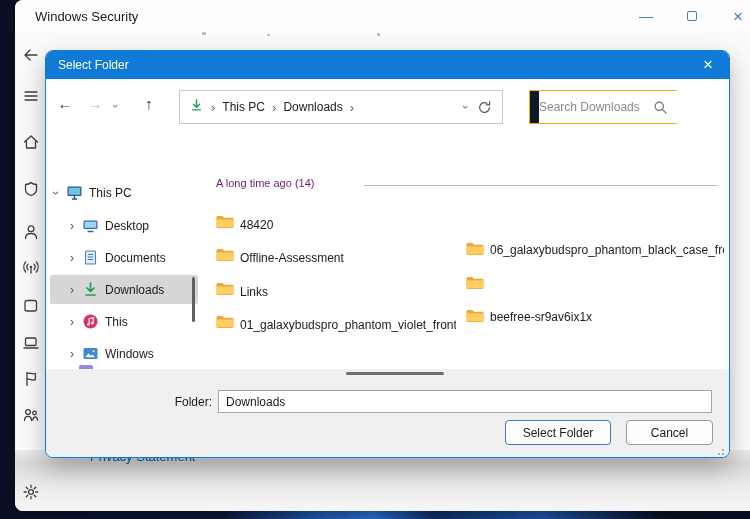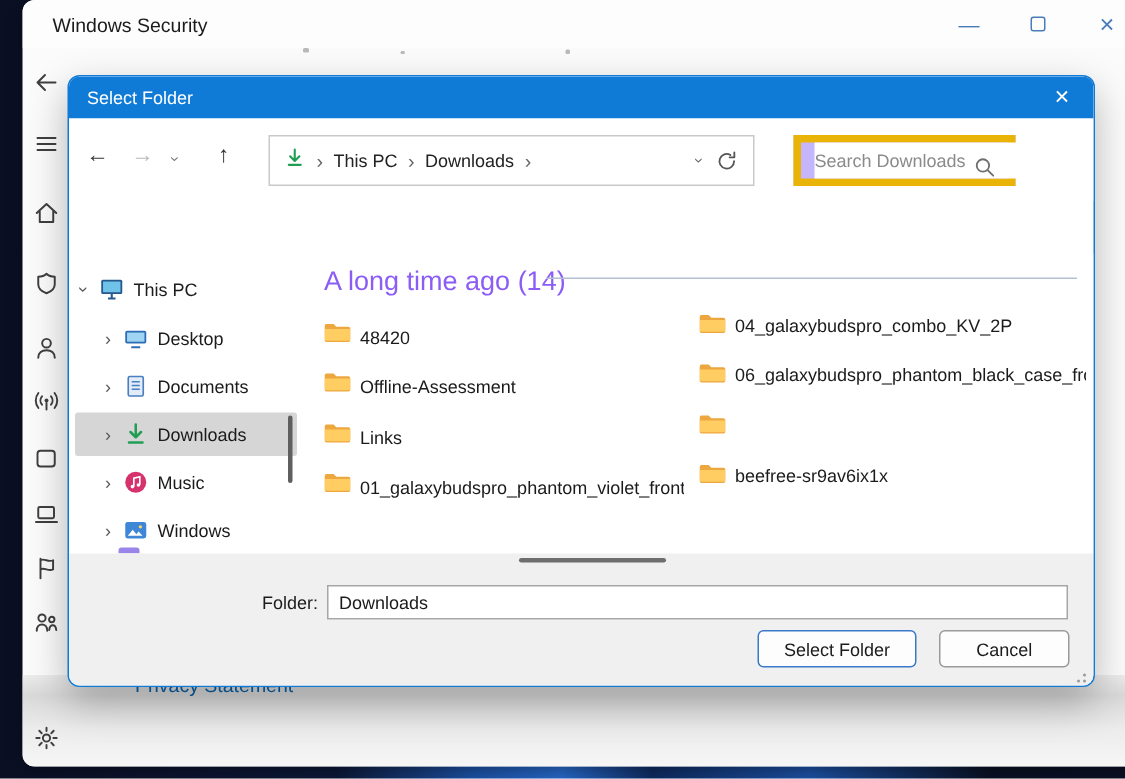--- a/index.html
+++ b/index.html
@@ -55,21 +55,21 @@
     border:1px solid #c9c9c9; background:#fff; display:flex; align-items:center; font-size:12px; color:#222;
   }
   .crumb-sep{ color:#666; font-size:13px; margin:0 7px; }
   .addr-dl-icon{ margin-left:9px; }
   .addr-right{ position:absolute; right:0; top:0; height:100%; display:flex; align-items:center; }
   .addr-chevron{ color:#666; font-size:11px; transform:rotate(90deg); margin-right:34px; }
   .refresh-wrap{ position:absolute; right:10px; top:9px; }
 
   .search-box{
     position:absolute; left:483px; top:11px; width:148px; height:34px;
-    border:5px solid #eab308; background:#c4b5fd;
+    border:1px solid #eab308; background:#0f172a;
   }
   .search-box input{
     border:none; outline:none; width:140px; height:100%; margin-left:9px;
     font-family:"Liberation Sans",sans-serif; font-size:12px; color:#333;
   }
   .search-box input::placeholder{ color:#8b8b8b; }
   .search-icon-wrap{ position:absolute; right:8px; top:9px; }
 
   .toolbar{
     position:absolute; left:0; top:83px; width:100%; height:34px;
@@ -93,21 +93,21 @@
   .tree-chevron{ width:12px; text-align:center; font-size:12px; color:#555; flex:none; }
   .tree-chevron.expanded{ transform:rotate(90deg); }
   .tree-icon{ width:17px; height:17px; margin:0 6px 0 4px; flex:none; }
   .tree-label{ white-space:nowrap; }
   .indent1{ padding-left:16px; }
   .tree-scrollthumb{ position:absolute; left:146px; top:108px; width:3px; height:45px; background:#5f5f5f; border-radius:2px; }
   .videos-sliver{ position:absolute; left:33px; top:196px; width:14px; height:4px; background:#9a86e8; border-radius:2px 2px 0 0; }
 
   
   .filelist{ position:absolute; left:160px; top:0; width:525px; height:200px; overflow:hidden; }
-  .group-header{ position:absolute; left:10px; top:8px; font-size:18px; color:#8b5cf6; white-space:nowrap; }
+  .group-header{ position:absolute; left:10px; top:8px; font-size:11px; color:#701a75; white-space:nowrap; }
   .group-line{ position:absolute; left:158px; top:16px; width:354px; height:0; border-top:1px solid #b4bfd2; }
   .file-item{ position:absolute; height:30px; display:flex; align-items:center; font-size:12px; color:#1b1b1b; }
   .file-item .name{ margin-left:6px; white-space:nowrap; overflow:hidden; }
   .col1{ left:10px; width:240px;align-items:flex-end; }
   .col2{ left:260px; width:258px; }
   .frow0{ top:33px; } .frow1{ top:66px; } .frow2{ top:100px; } .frow3{ top:133px; }
   .folder-glyph{ flex:none; }
 
   
   .dlg-footer{ position:absolute; left:0; top:318px; width:100%; height:90px; background:#f0f0f0; border-radius:0 0 7px 7px; }
@@ -318,21 +318,21 @@
         <div class="tree-row indent1" style="top:138px;">
           <span class="tree-chevron">›</span>
           <span class="tree-icon">
             <svg width="17" height="17" viewBox="0 0 17 17">
                 <circle cx="8.5" cy="8.5" r="7" fill="#d6336c"></circle>
                 <path d="M7.2 11.3 V5.8 l4-1 v5.3" stroke="#fff" stroke-width="1.1" fill="none"></path>
                 <circle cx="6.3" cy="11.4" r="1.2" fill="#fff"></circle>
                 <circle cx="10.3" cy="10.3" r="1.2" fill="#fff"></circle>
               </svg>
           </span>
-          <span class="tree-label">Music</span>
+          <span class="tree-label">This</span>
         </div>
         <div class="tree-row indent1" style="top:170px;">
           <span class="tree-chevron">›</span>
           <span class="tree-icon">
             <svg width="17" height="17" viewBox="0 0 17 17">
                 <rect x="1.5" y="3" width="14" height="11" rx="1.6" fill="#3f87d6"></rect>
                 <path d="M3.2 12.2 l3.3-4 2.4 2.9 1.5-1.8 2.6 2.9 z" fill="#fff"></path>
                 <circle cx="11.6" cy="6.2" r="1.1" fill="#ffd75e"></circle>
               </svg>
           </span>
@@ -368,27 +368,20 @@
           <span class="name">Links</span>
         </div>
         <div class="file-item col1 frow3">
           <span class="folder-glyph"><svg width="18" height="14" viewBox="0 0 18 14">
                 <path d="M0.5 2.2 a1.2 1.2 0 0 1 1.2-1.2 h4.7 l1.8 1.8 h8.1 a1.2 1.2 0 0 1 1.2 1.2 v7.8 a1.2 1.2 0 0 1-1.2 1.2 H1.7 a1.2 1.2 0 0 1-1.2-1.2 z" fill="#eda73f"></path>
                 <path d="M0.5 4.4 h17 v6.6 a1.2 1.2 0 0 1-1.2 1.2 H1.7 a1.2 1.2 0 0 1-1.2-1.2 z" fill="#ffcd62"></path>
               </svg></span>
           <span class="name">01_galaxybudspro_phantom_violet_front</span>
         </div>
 
-        <div class="file-item col2 frow0">
-          <span class="folder-glyph"><svg width="18" height="14" viewBox="0 0 18 14">
-                <path d="M0.5 2.2 a1.2 1.2 0 0 1 1.2-1.2 h4.7 l1.8 1.8 h8.1 a1.2 1.2 0 0 1 1.2 1.2 v7.8 a1.2 1.2 0 0 1-1.2 1.2 H1.7 a1.2 1.2 0 0 1-1.2-1.2 z" fill="#eda73f"></path>
-                <path d="M0.5 4.4 h17 v6.6 a1.2 1.2 0 0 1-1.2 1.2 H1.7 a1.2 1.2 0 0 1-1.2-1.2 z" fill="#ffcd62"></path>
-              </svg></span>
-          <span class="name">04_galaxybudspro_combo_KV_2P</span>
-        </div>
         <div class="file-item col2 frow1">
           <span class="folder-glyph"><svg width="18" height="14" viewBox="0 0 18 14">
                 <path d="M0.5 2.2 a1.2 1.2 0 0 1 1.2-1.2 h4.7 l1.8 1.8 h8.1 a1.2 1.2 0 0 1 1.2 1.2 v7.8 a1.2 1.2 0 0 1-1.2 1.2 H1.7 a1.2 1.2 0 0 1-1.2-1.2 z" fill="#eda73f"></path>
                 <path d="M0.5 4.4 h17 v6.6 a1.2 1.2 0 0 1-1.2 1.2 H1.7 a1.2 1.2 0 0 1-1.2-1.2 z" fill="#ffcd62"></path>
               </svg></span>
           <span class="name">06_galaxybudspro_phantom_black_case_front_</span>
         </div>
         <div class="file-item col2 frow2">
           <span class="folder-glyph"><svg width="18" height="14" viewBox="0 0 18 14">
                 <path d="M0.5 2.2 a1.2 1.2 0 0 1 1.2-1.2 h4.7 l1.8 1.8 h8.1 a1.2 1.2 0 0 1 1.2 1.2 v7.8 a1.2 1.2 0 0 1-1.2 1.2 H1.7 a1.2 1.2 0 0 1-1.2-1.2 z" fill="#eda73f"></path>

